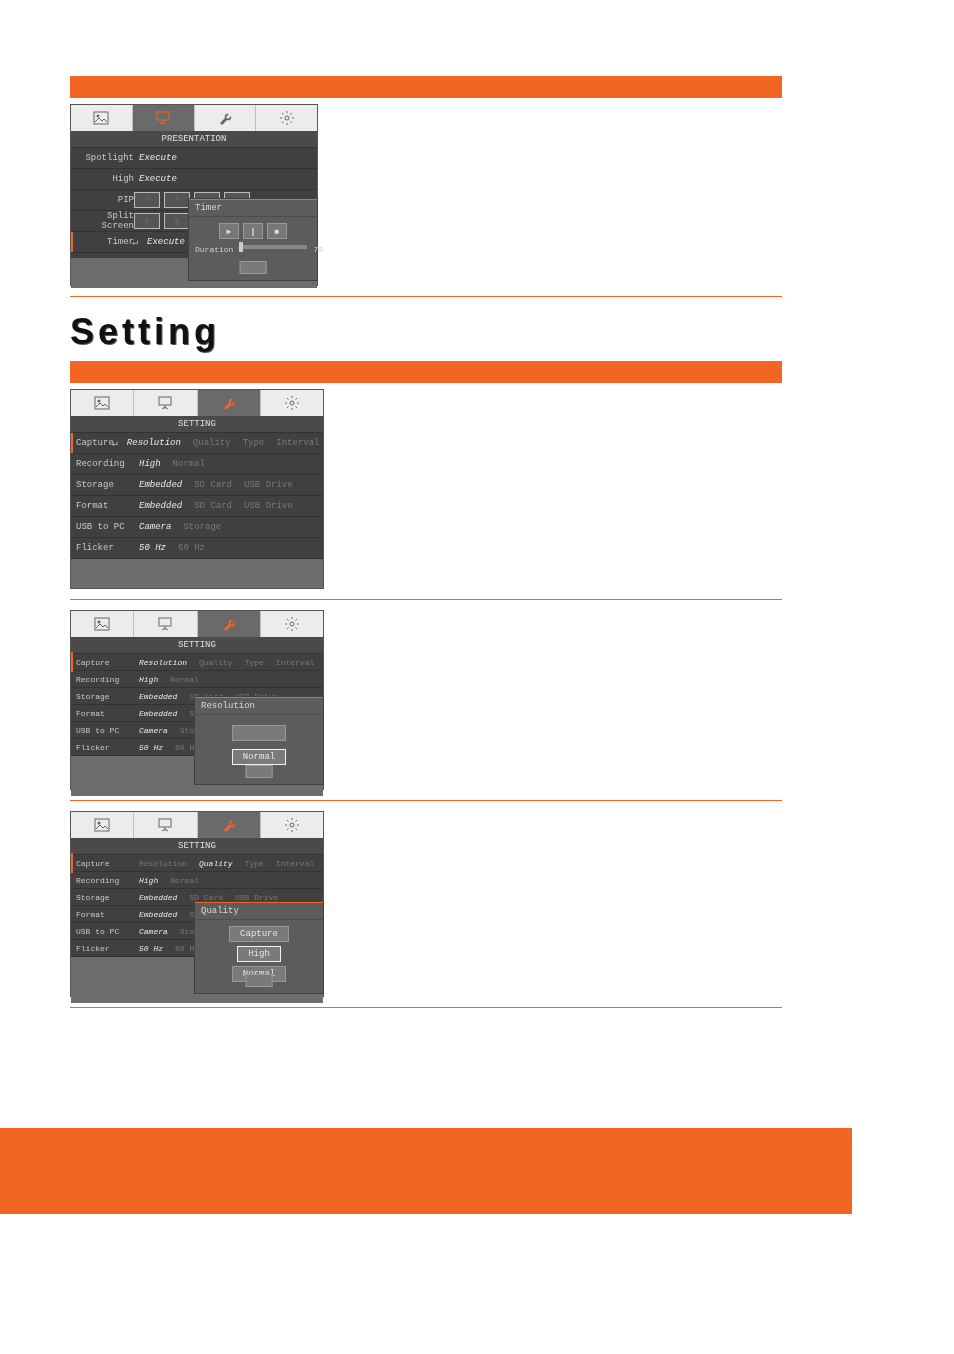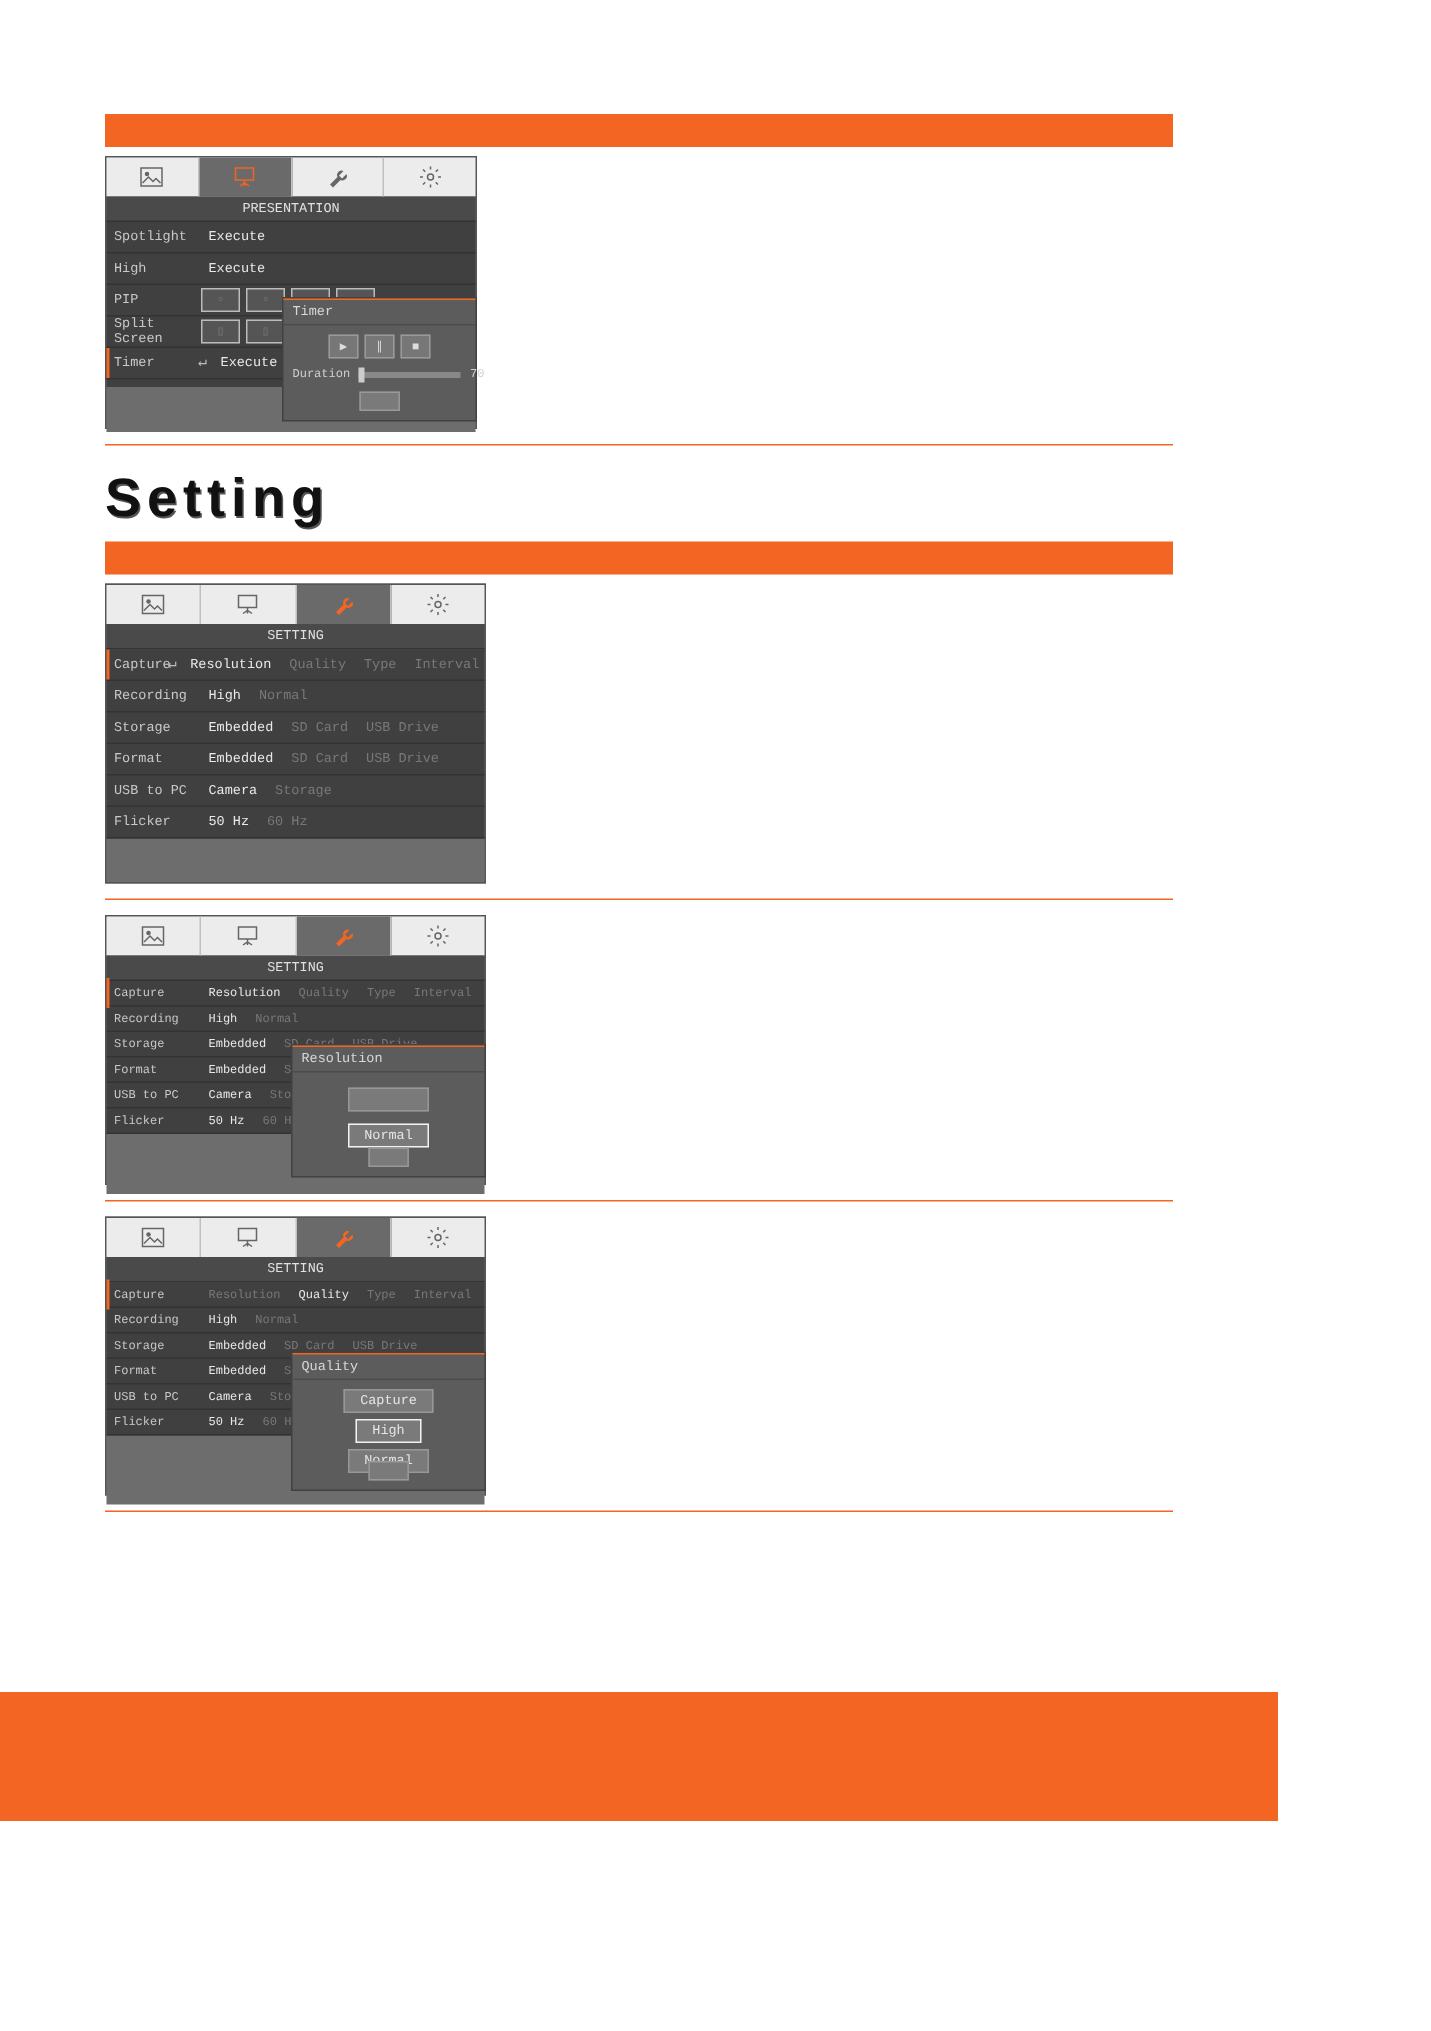--- a/index.html
+++ b/index.html
@@ -91,21 +91,21 @@
   .osd .row.sel::before {
     content: "";
     position: absolute;
     left: 0;
     width: 2px;
     height: 20px;
     background: #f26522;
   }
   .osd .row .vals { display: flex; gap: 2px; align-items: center; }
   .osd .row .vals span { color: #787878; padding: 0 5px; }
-  .osd .row .vals span.active { color: #e8e8e8; }
+  .osd .row .vals span.active { color: #e8e8e8; font-style: italic; }
   .osd .row .arrow {
     font-size: 10px;
     color: #bbb;
     margin: 0 4px 0 -2px;
   }
   .osd .iconsquare {
     width: 14px; height: 14px; border: 1px solid #bbb; background: #555; margin-right: 2px;
     display:inline-flex; align-items:center; justify-content:center; color:#ddd;
   }
 
@@ -132,21 +132,21 @@
   .osd .popup .pbtn {
     background: #7a7a7a;
     border: 1px solid #979797;
     color: #e5e5e5;
     padding: 2px 10px;
     font-size: 9px;
     font-family: inherit;
   }
   .osd .popup .pbtn.sel { border: 1px solid #f2f2f2; }
   .osd .popup .slider {
-    display: flex; align-items: center; gap: 6px; width: 100%; font-size: 8px; color: #d0d0d0;
+    display: flex; align-items: flex-start; gap: 6px; width: 100%; font-size: 8px; color: #d0d0d0;
   }
   .osd .popup .slider .track { flex: 1; height: 4px; background: #888; position: relative; }
   .osd .popup .slider .handle { position: absolute; left: 0; top: -3px; width: 4px; height: 10px; background: #ccc; }
   .osd .footer-btn {
     position: absolute; bottom: 6px; left: 50%; transform: translateX(-50%);
     background: #7a7a7a; border: 1px solid #999; padding: 1px 10px; font-size: 8px; color: #ddd;
   }
   .osd .ctrlbar {
     display:flex; gap:4px; justify-content:center; margin: 6px 0;
   }
@@ -196,21 +196,21 @@
               </svg>
           </div>
           <div class="tab">
             <svg class="icon" viewBox="0 0 16 16">
                 <circle cx="8" cy="8" r="2" fill="none" stroke="#666"></circle>
                 <path d="M8 1v2M8 13v2M1 8h2M13 8h2M3 3l1.5 1.5M11.5 11.5L13 13M13 3l-1.5 1.5M4.5 11.5L3 13" stroke="#666"></path>
               </svg>
           </div>
         </div>
         <div class="tabheader">PRESENTATION</div>
-        <div class="panel" style="height: 110px;">
+        <div class="panel" style="height: 110px; text-align: right;">
           <div class="row">
               <span class="label">Spotlight</span>
               <div class="vals">
                 <span class="active">Execute</span>
               </div>
             </div>
           <div class="row">
               <span class="label">High</span>
               <div class="vals">
                 <span class="active">Execute</span>

